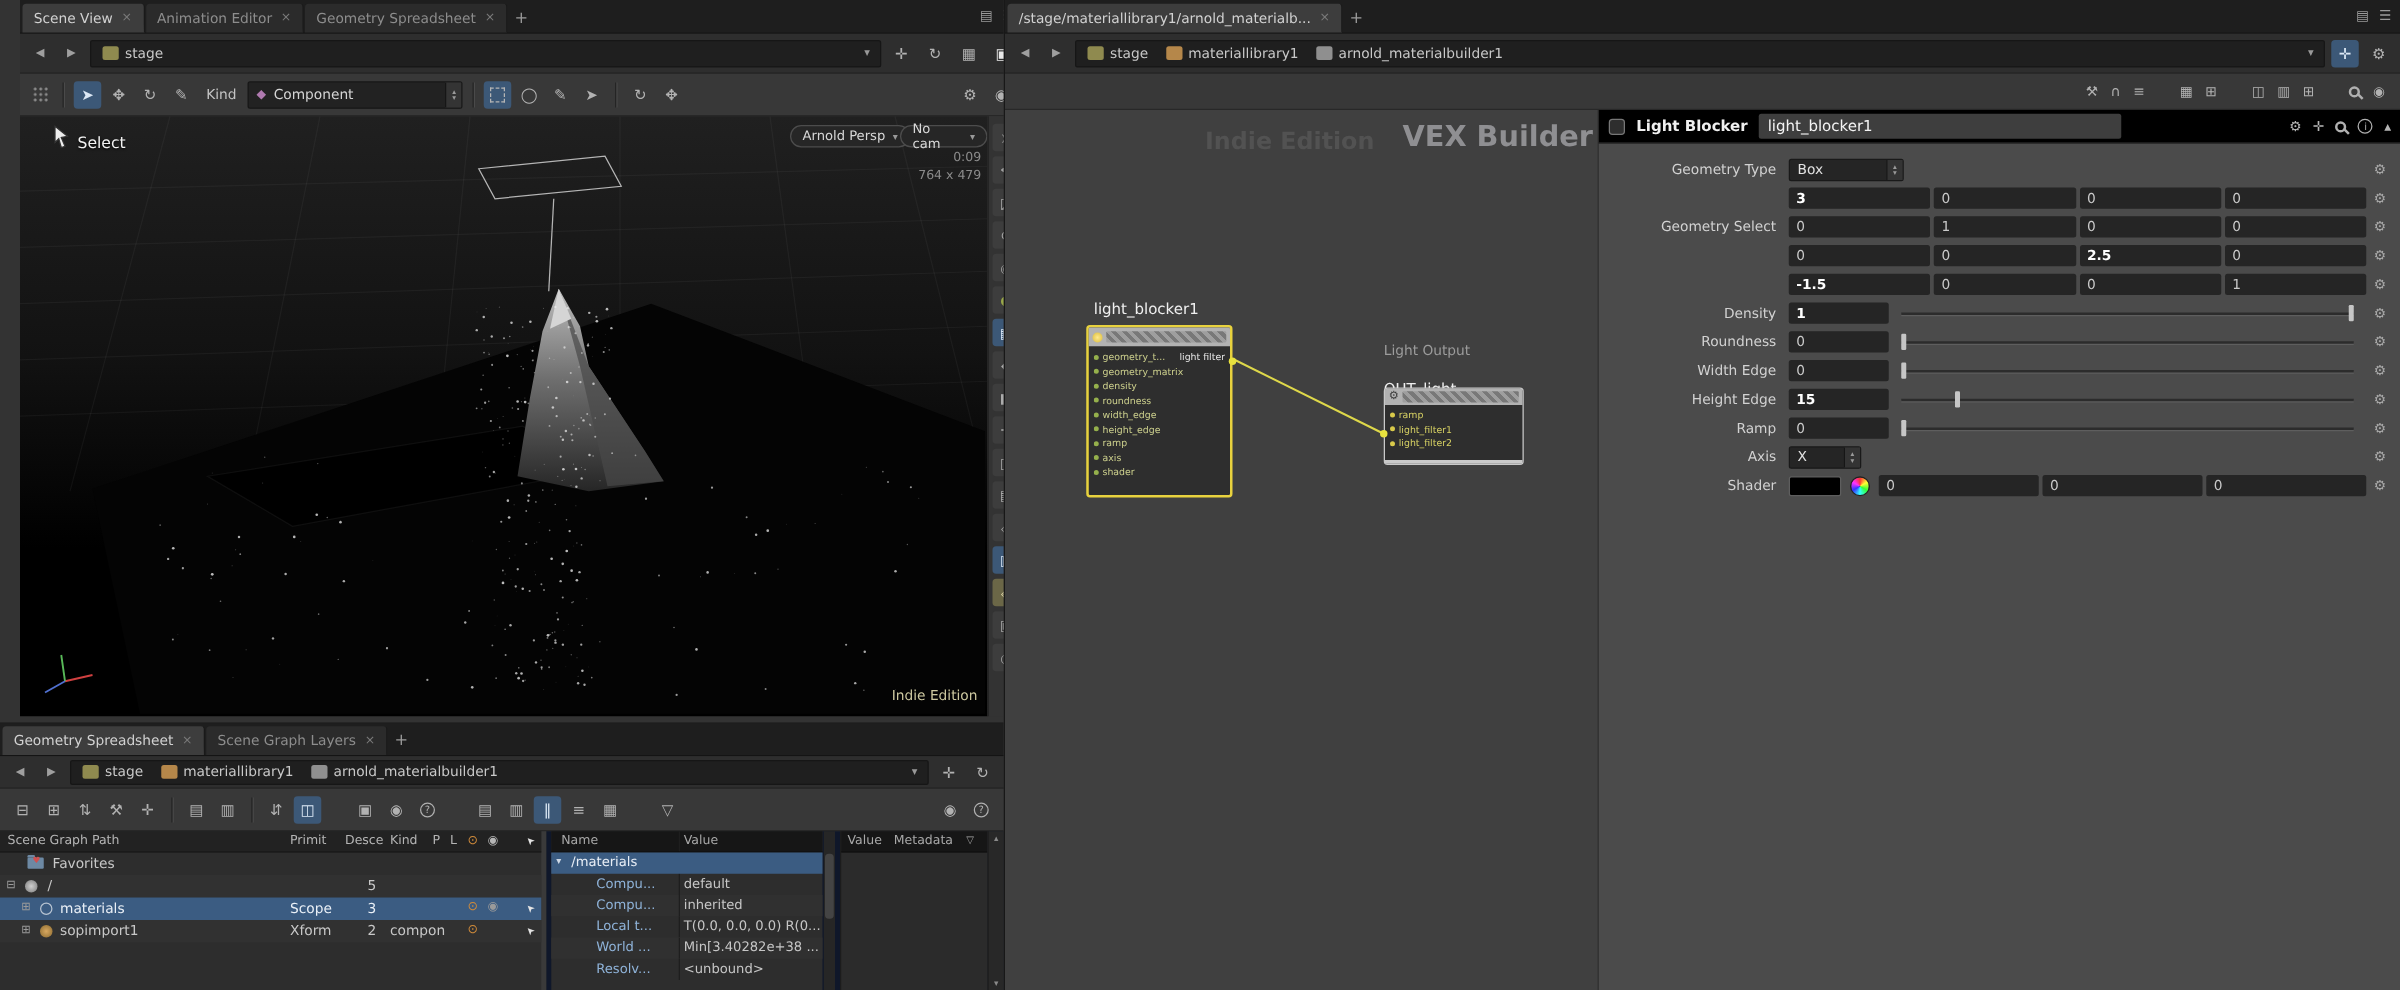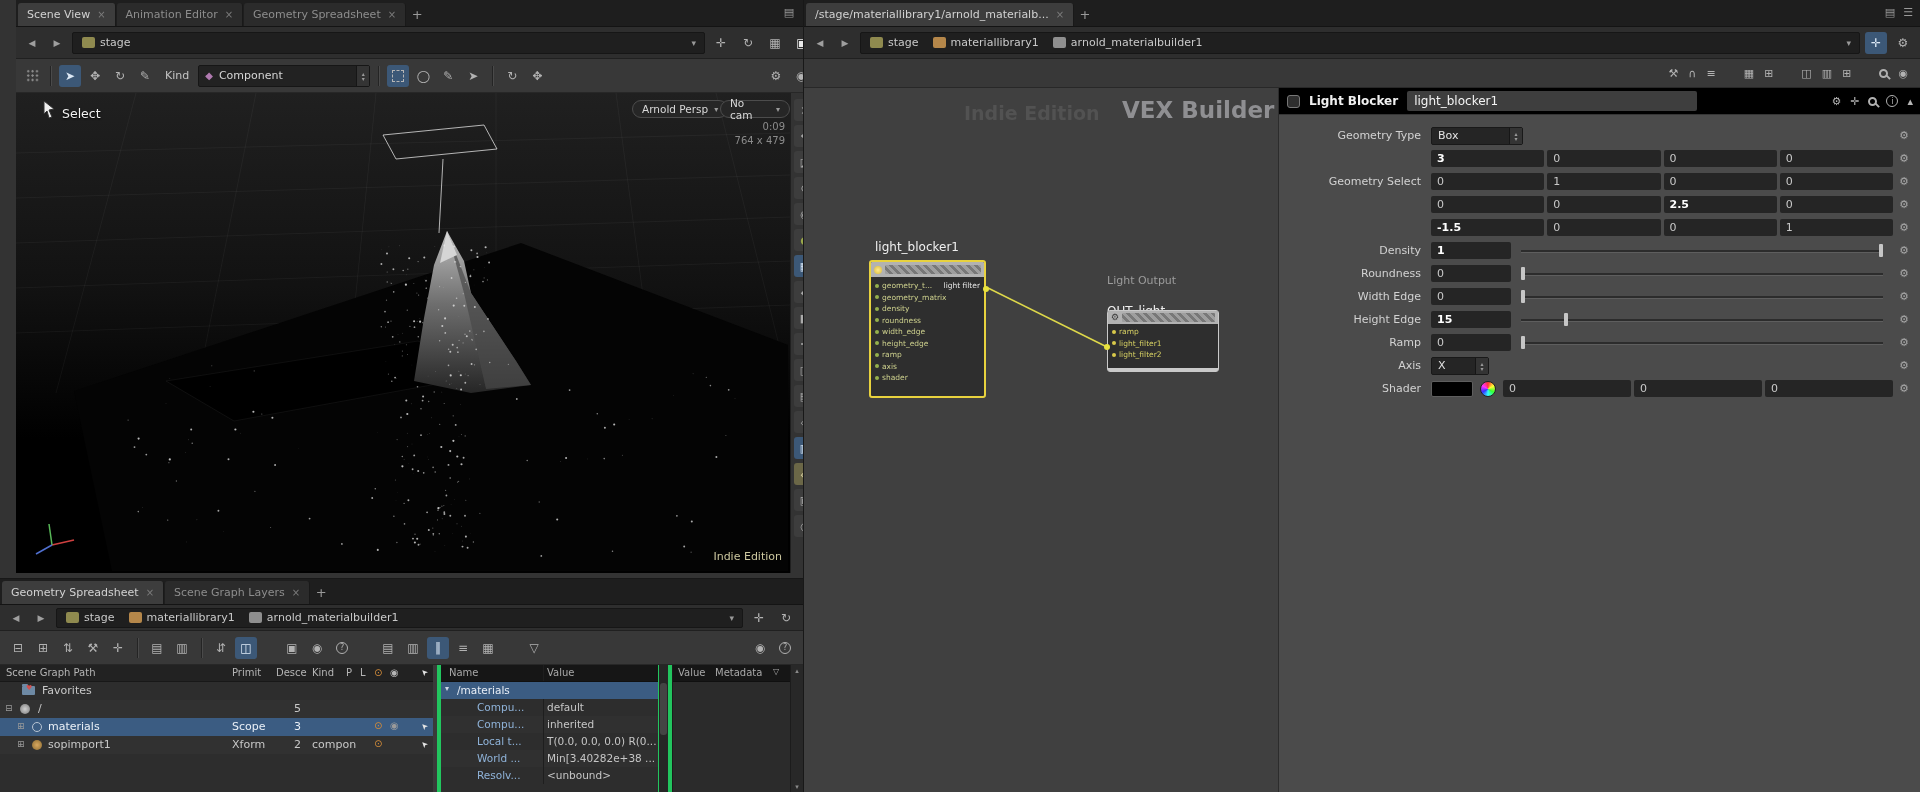--- a/index.html
+++ b/index.html
@@ -55,21 +55,21 @@
   .vpstat{position:absolute;right:5px;color:#8b8b8b;font-size:10px;text-align:right;white-space:nowrap}
   #vp-watermark{position:absolute;right:8px;bottom:10px;color:#cdc8a0;font-size:11px}
   #select-label{position:absolute;left:46px;top:13px;color:#f2f2f2;font-size:12.5px;font-weight:normal;text-shadow:0 1px 2px #000}
   #vptb{left:774px;top:93px;width:29px;height:480px;background:#333;border-left:1px solid #202020;display:flex;flex-direction:column;align-items:center;padding-top:6px;gap:4px}
   .vpi{width:22px;height:22px;border-radius:3px;display:flex;align-items:center;justify-content:center;color:#ababab;font-size:11px;background:#3d3d3d;flex:none}
   .vpi.on{background:#3c5877;color:#d8e6f5}
   .vpi.oliv{color:#9aa84a}
   .vpi.tan{background:#6b6747;color:#e8e0b0}
 
   
-  #blc{position:relative;width:803px;height:128px;background:#22c55e}
+  #blc{position:relative;width:803px;height:128px;background:#0f172a}
   #tree{position:absolute;left:0;top:0;width:437px;height:128px;background:#2d2d2d;border-right:4px solid #3a3a3a}
   .thead{height:17px;background:#222;border-bottom:1px solid #181818;position:relative;font-size:10px;color:#b5b5b5}
   .thc{position:absolute;top:2px}
   .trow{height:18px;position:relative;font-size:11px;color:#c8c8c8;white-space:nowrap}
   .trow.alt{background:#313131}
   .trow.sel{background:#3b5c82;color:#eaf0f7}
   .tt{position:absolute;top:2px}
   .texp{position:absolute;top:3px;font-size:9px;color:#9a9a9a}
   .tico{position:absolute;top:4px;width:10px;height:10px;border-radius:50%}
   .folder{position:absolute;top:4px;width:13px;height:9px;background:#6d89a4;border-radius:1px}

